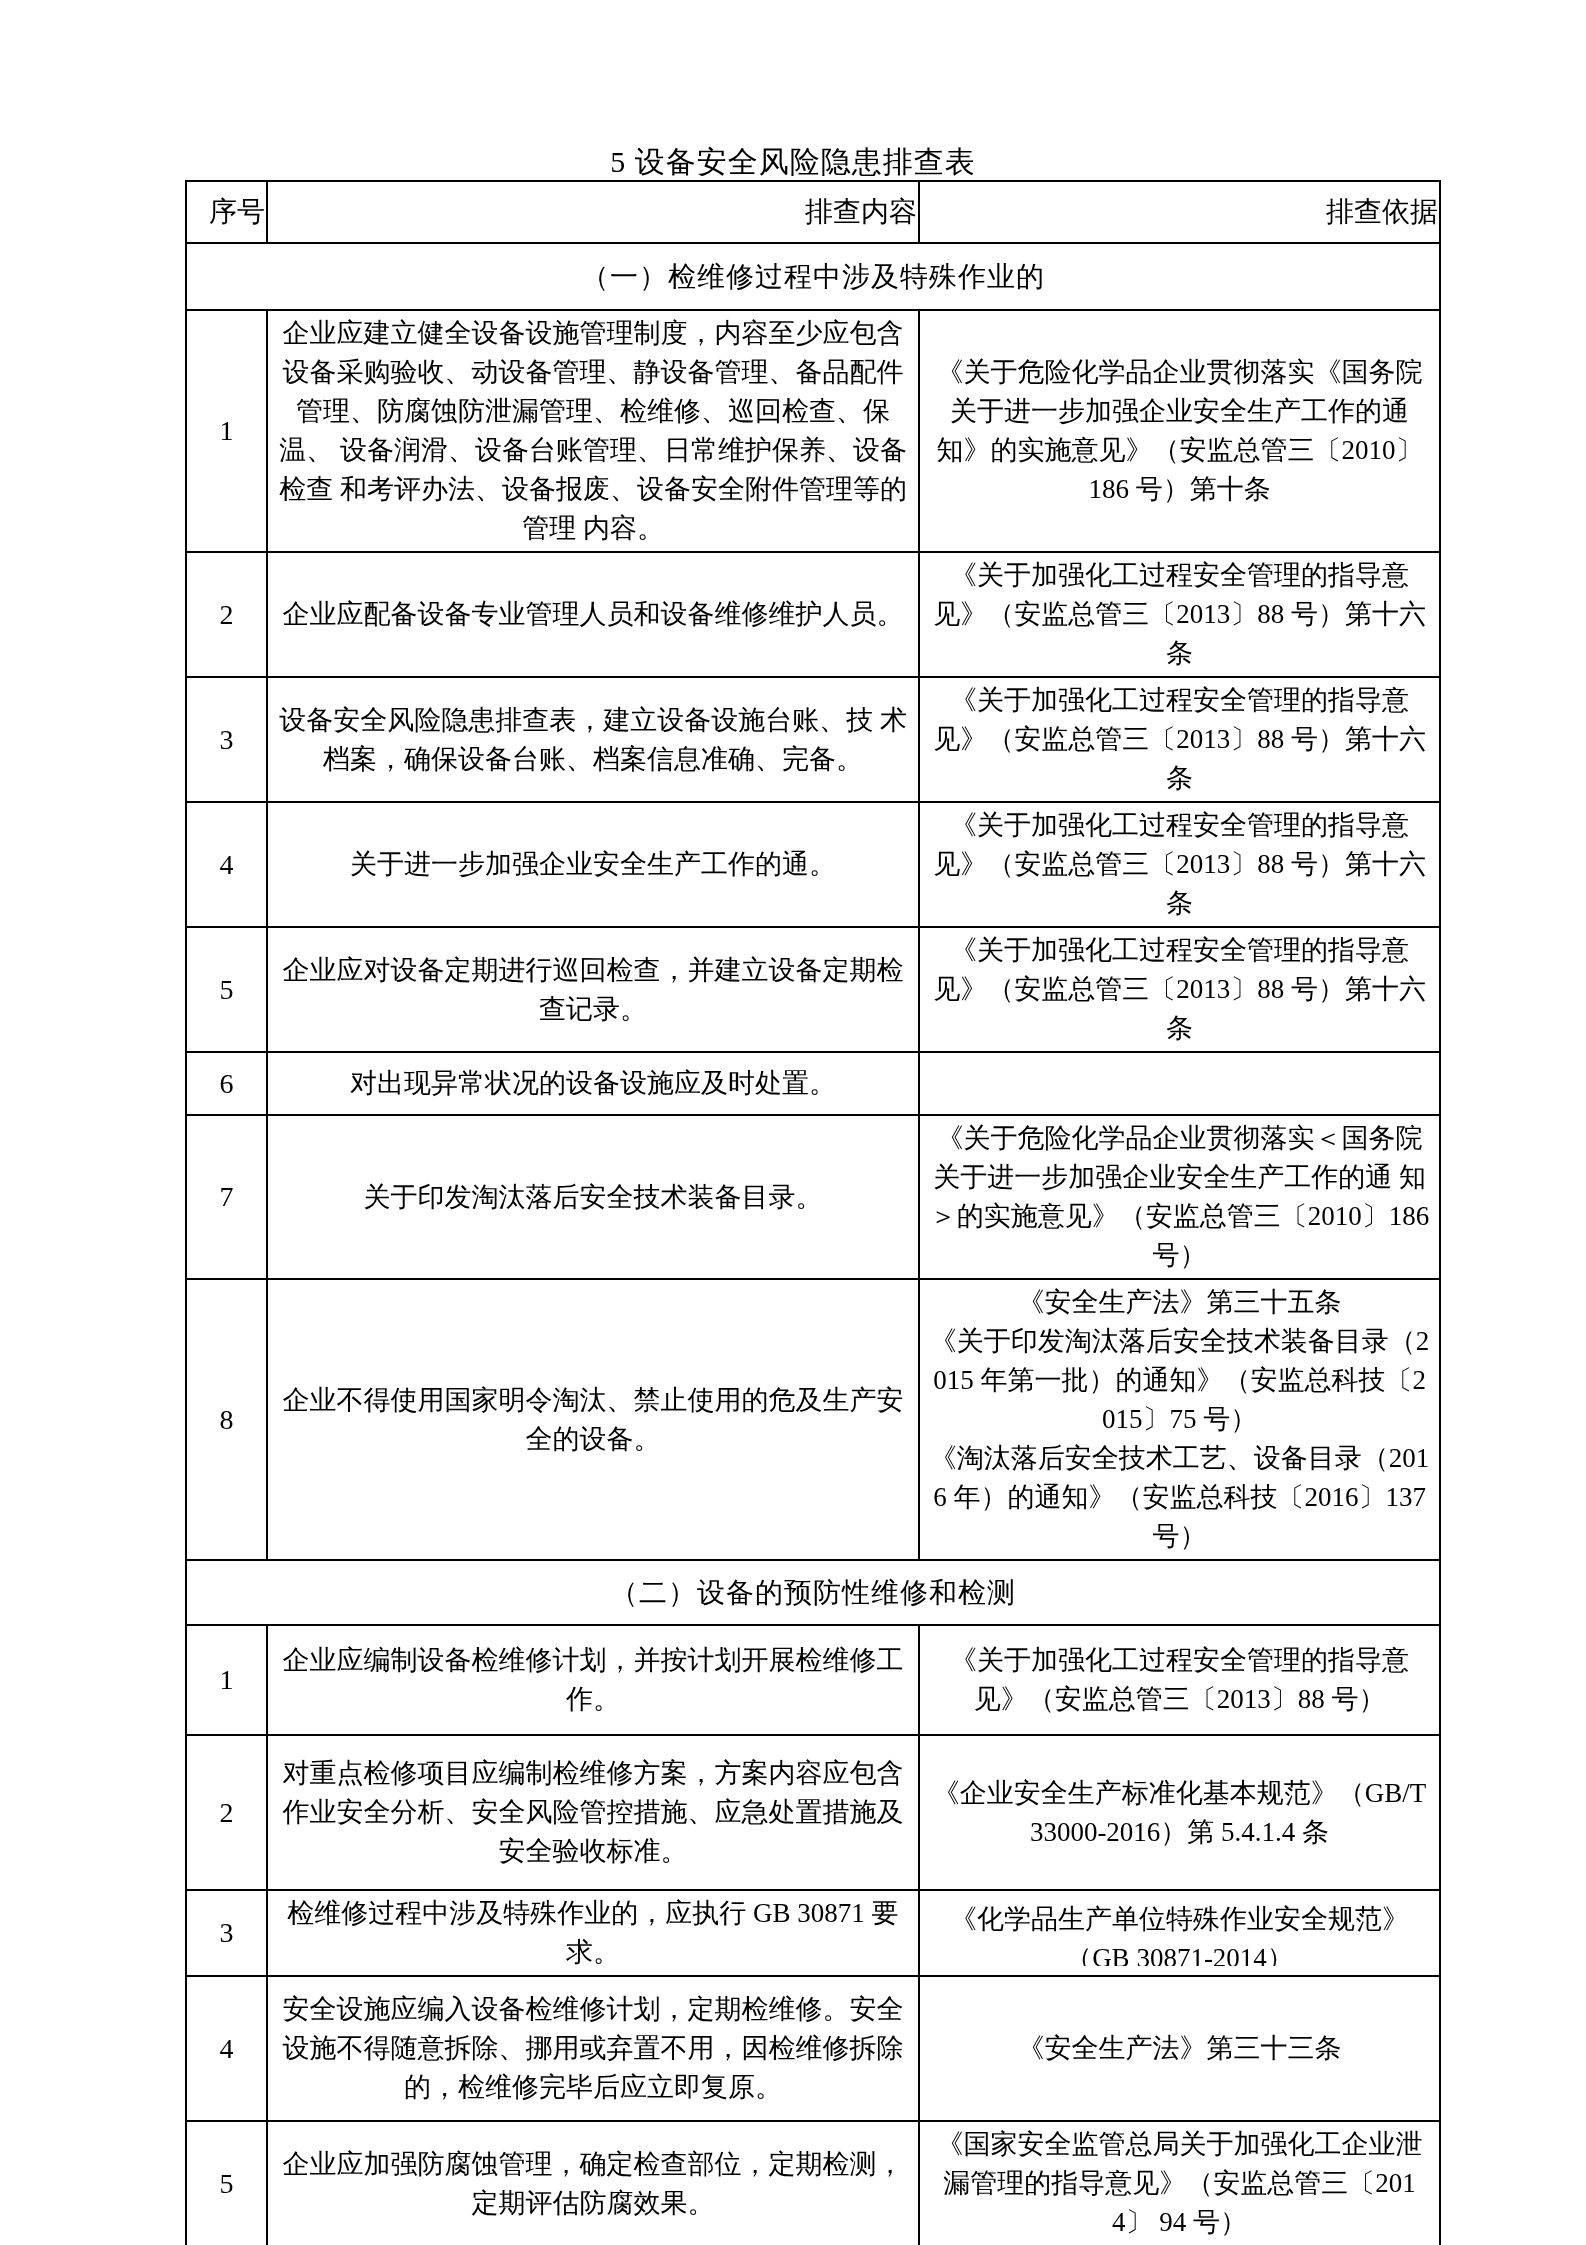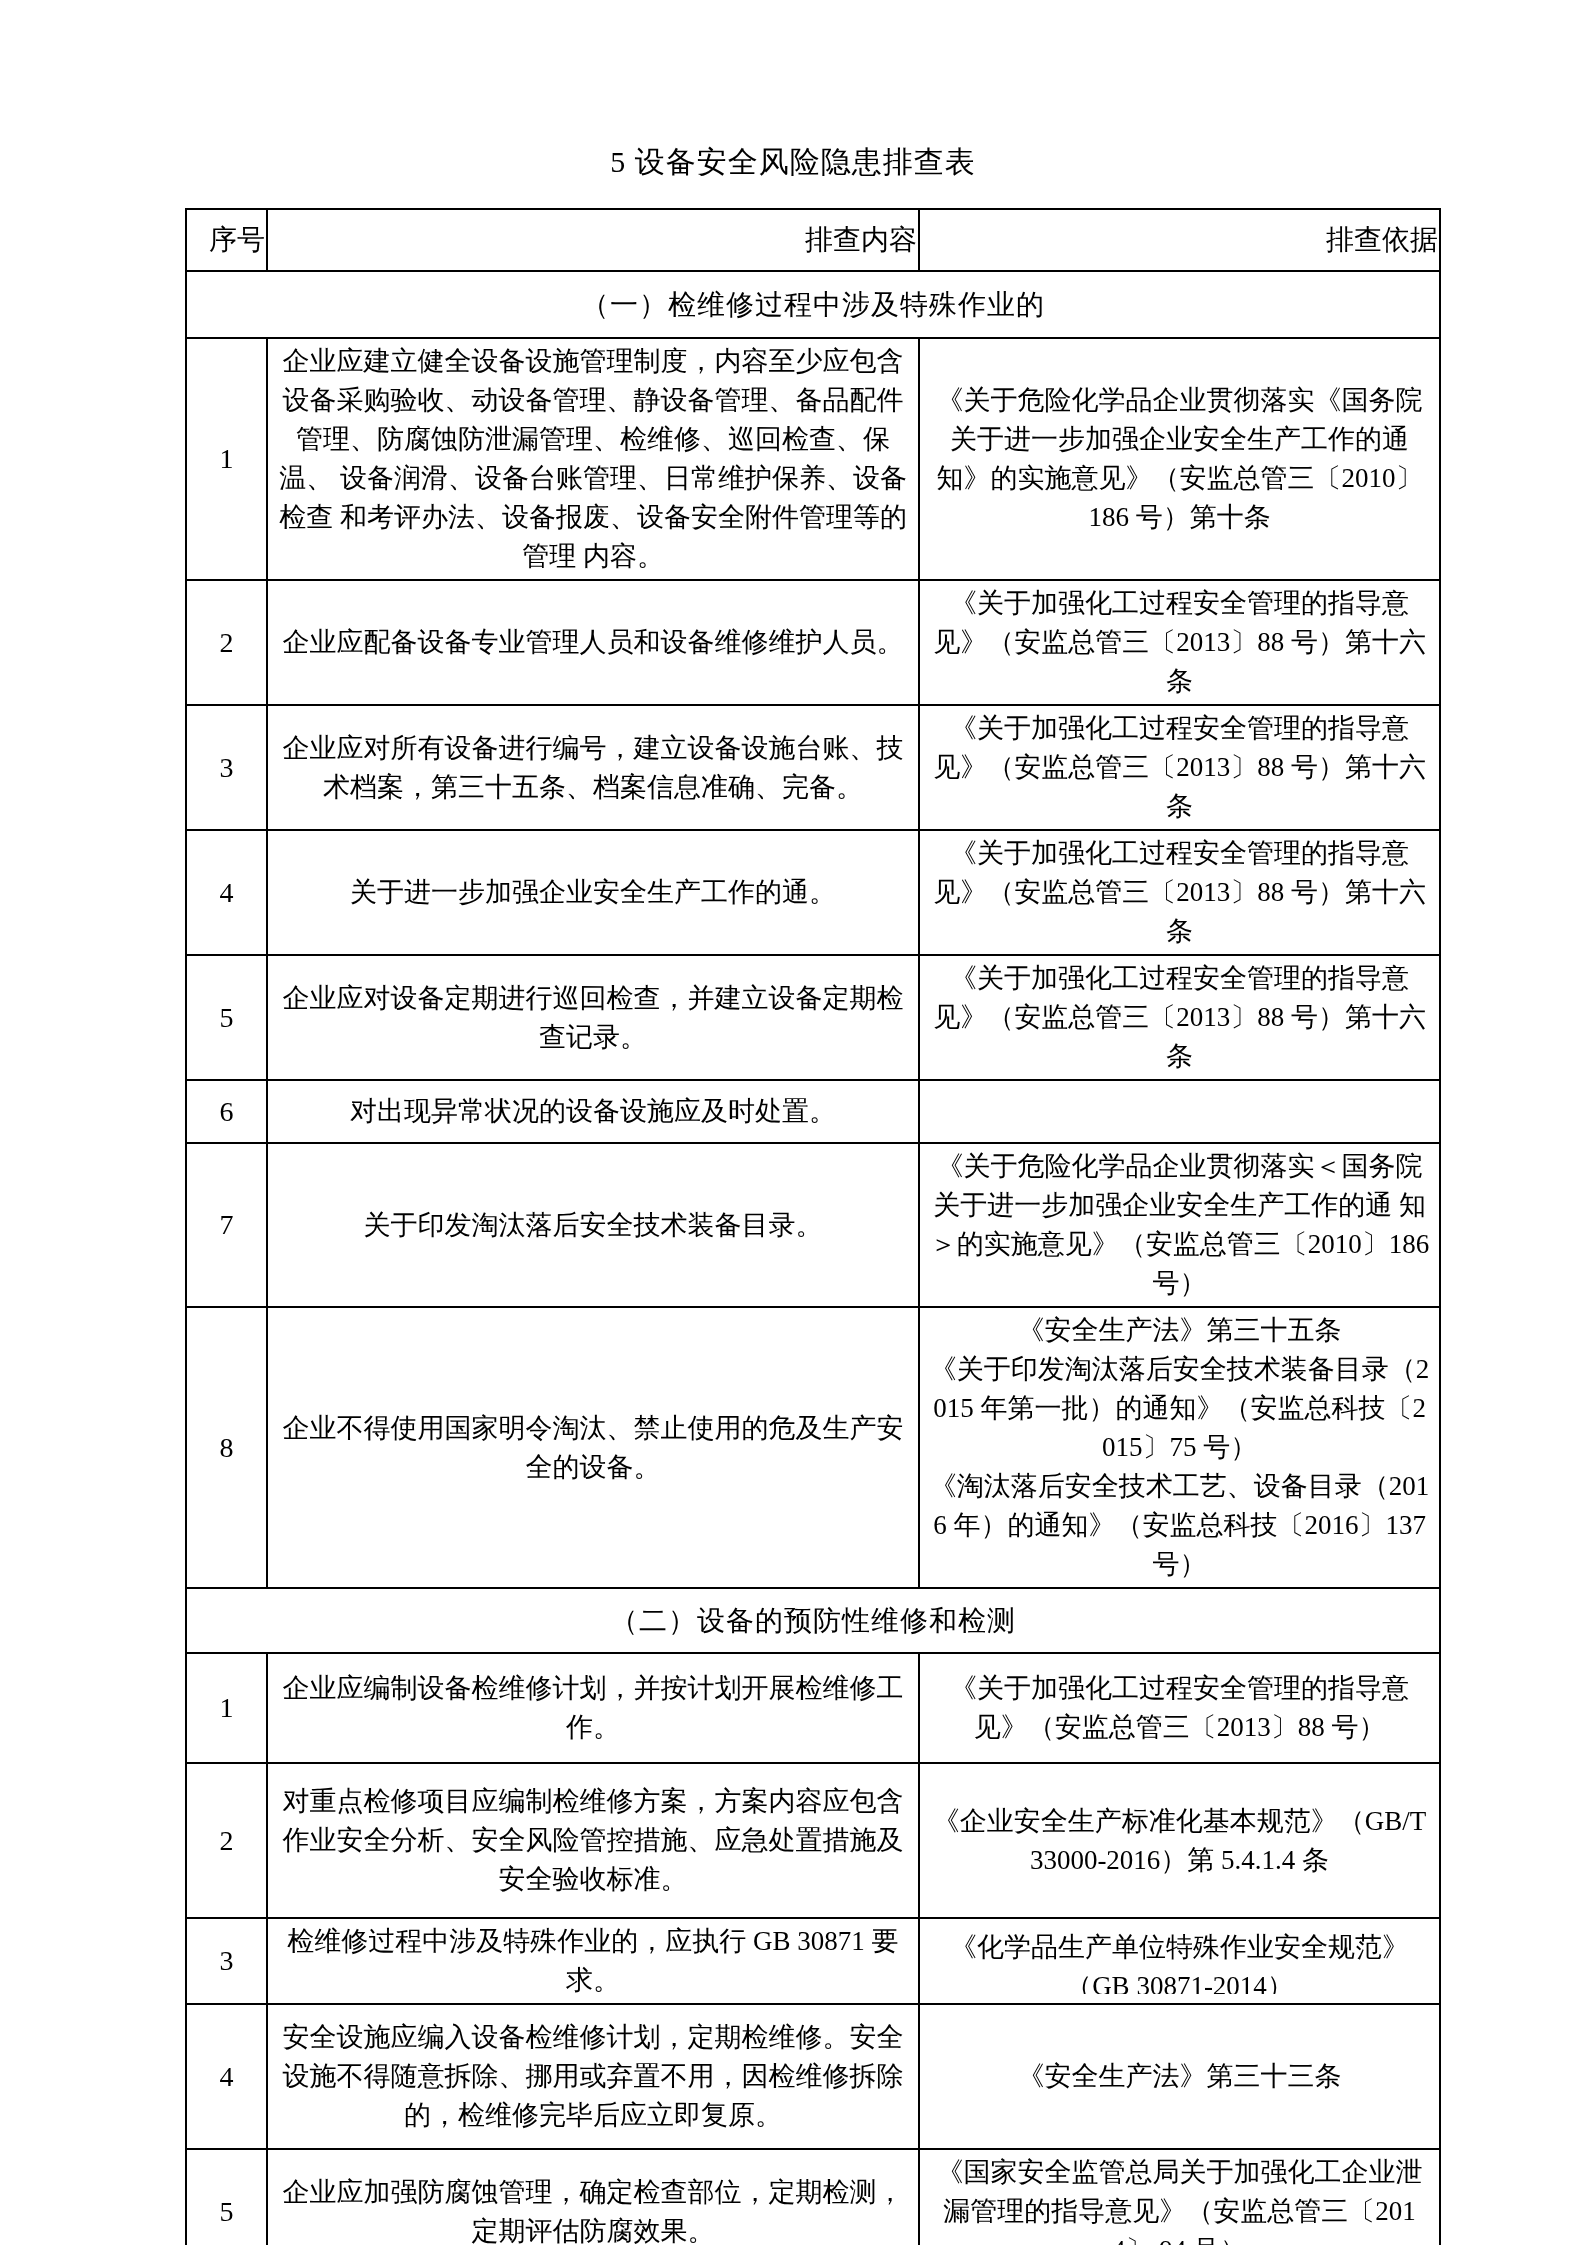--- a/index.html
+++ b/index.html
@@ -3,21 +3,21 @@
 <meta charset="utf-8">
 <style>
   html,body{margin:0;padding:0;background:#ffffff;}
   body{
     width:1586px;height:2245px;
     font-family:"Liberation Serif","DejaVu Serif",serif;
     color:#000;
   }
   .page{position:relative;width:1586px;height:2245px;padding-top:144px;box-sizing:border-box;}
   .doc-title{
-    text-align:center;font-size:30px;line-height:36px;margin-bottom:28px;
+    text-align:center;font-size:30px;line-height:36px;
     letter-spacing:1px;
   }
   table.main-table{
     border-collapse:collapse;table-layout:fixed;
     margin-left:185px;width:1254px;
   }
   .main-table th,.main-table td{
     border:2px solid #000;font-weight:normal;overflow:hidden;
   }
   .main-table th{font-size:28px;text-align:right;vertical-align:middle;}
@@ -61,21 +61,21 @@
           <td class="content-cell">企业应建立健全设备设施管理制度，内容至少应包含 设备采购验收、动设备管理、静设备管理、备品配件 管理、防腐蚀防泄漏管理、检维修、巡回检查、保温、 设备润滑、设备台账管理、日常维护保养、设备检查 和考评办法、设备报废、设备安全附件管理等的管理 内容。</td>
           <td class="basis-cell">《关于危险化学品企业贯彻落实《国务院 关于进一步加强企业安全生产工作的通 知》的实施意见》（安监总管三〔2010〕 186 号）第十条</td>
         </tr>
         <tr style="height: 106px;">
           <td class="no-cell">2</td>
           <td class="content-cell">企业应配备设备专业管理人员和设备维修维护人员。</td>
           <td class="basis-cell">《关于加强化工过程安全管理的指导意 见》（安监总管三〔2013〕88 号）第十六 条</td>
         </tr>
         <tr style="height: 112px;">
           <td class="no-cell">3</td>
-          <td class="content-cell">企业应对所有设备进行编号，建立设备设施台账、技 术档案，第三十五条、档案信息准确、完备。</td>
+          <td class="content-cell">设备安全风险隐患排查表，建立设备设施台账、技 术档案，确保设备台账、档案信息准确、完备。</td>
           <td class="basis-cell">《关于加强化工过程安全管理的指导意 见》（安监总管三〔2013〕88 号）第十六 条</td>
         </tr>
         <tr style="height: 112px;">
           <td class="no-cell">4</td>
           <td class="content-cell">关于进一步加强企业安全生产工作的通。</td>
           <td class="basis-cell">《关于加强化工过程安全管理的指导意 见》（安监总管三〔2013〕88 号）第十六 条</td>
         </tr>
         <tr style="height: 113px;">
           <td class="no-cell">5</td>
           <td class="content-cell">企业应对设备定期进行巡回检查，并建立设备定期检 查记录。</td>

